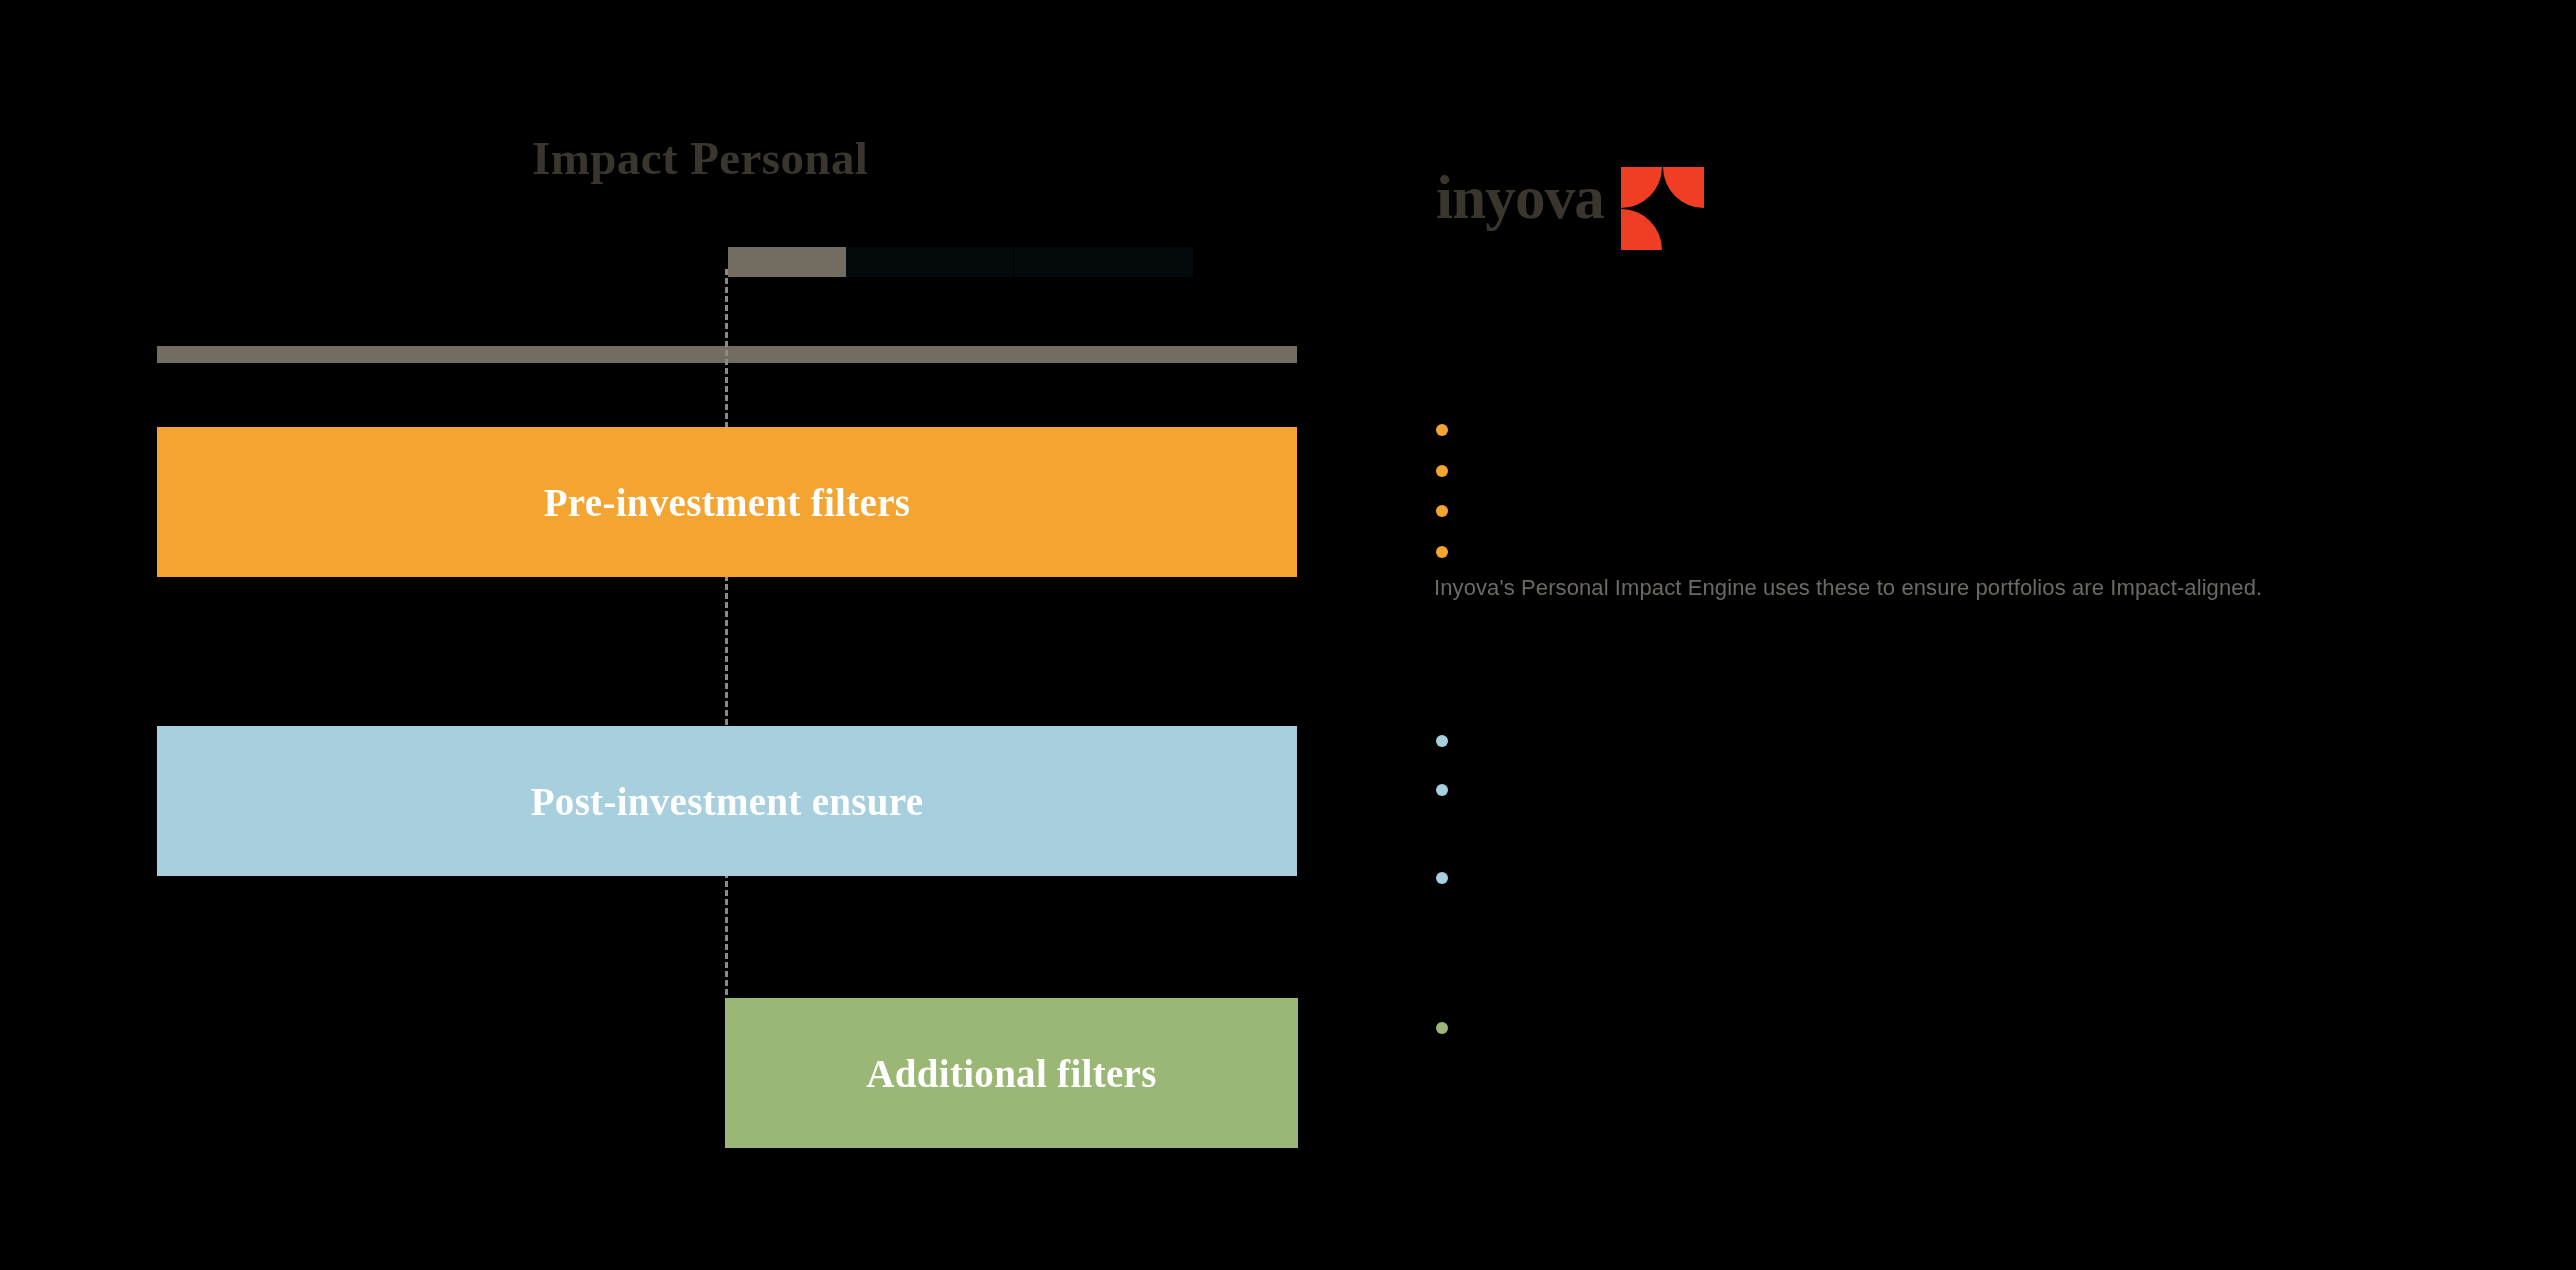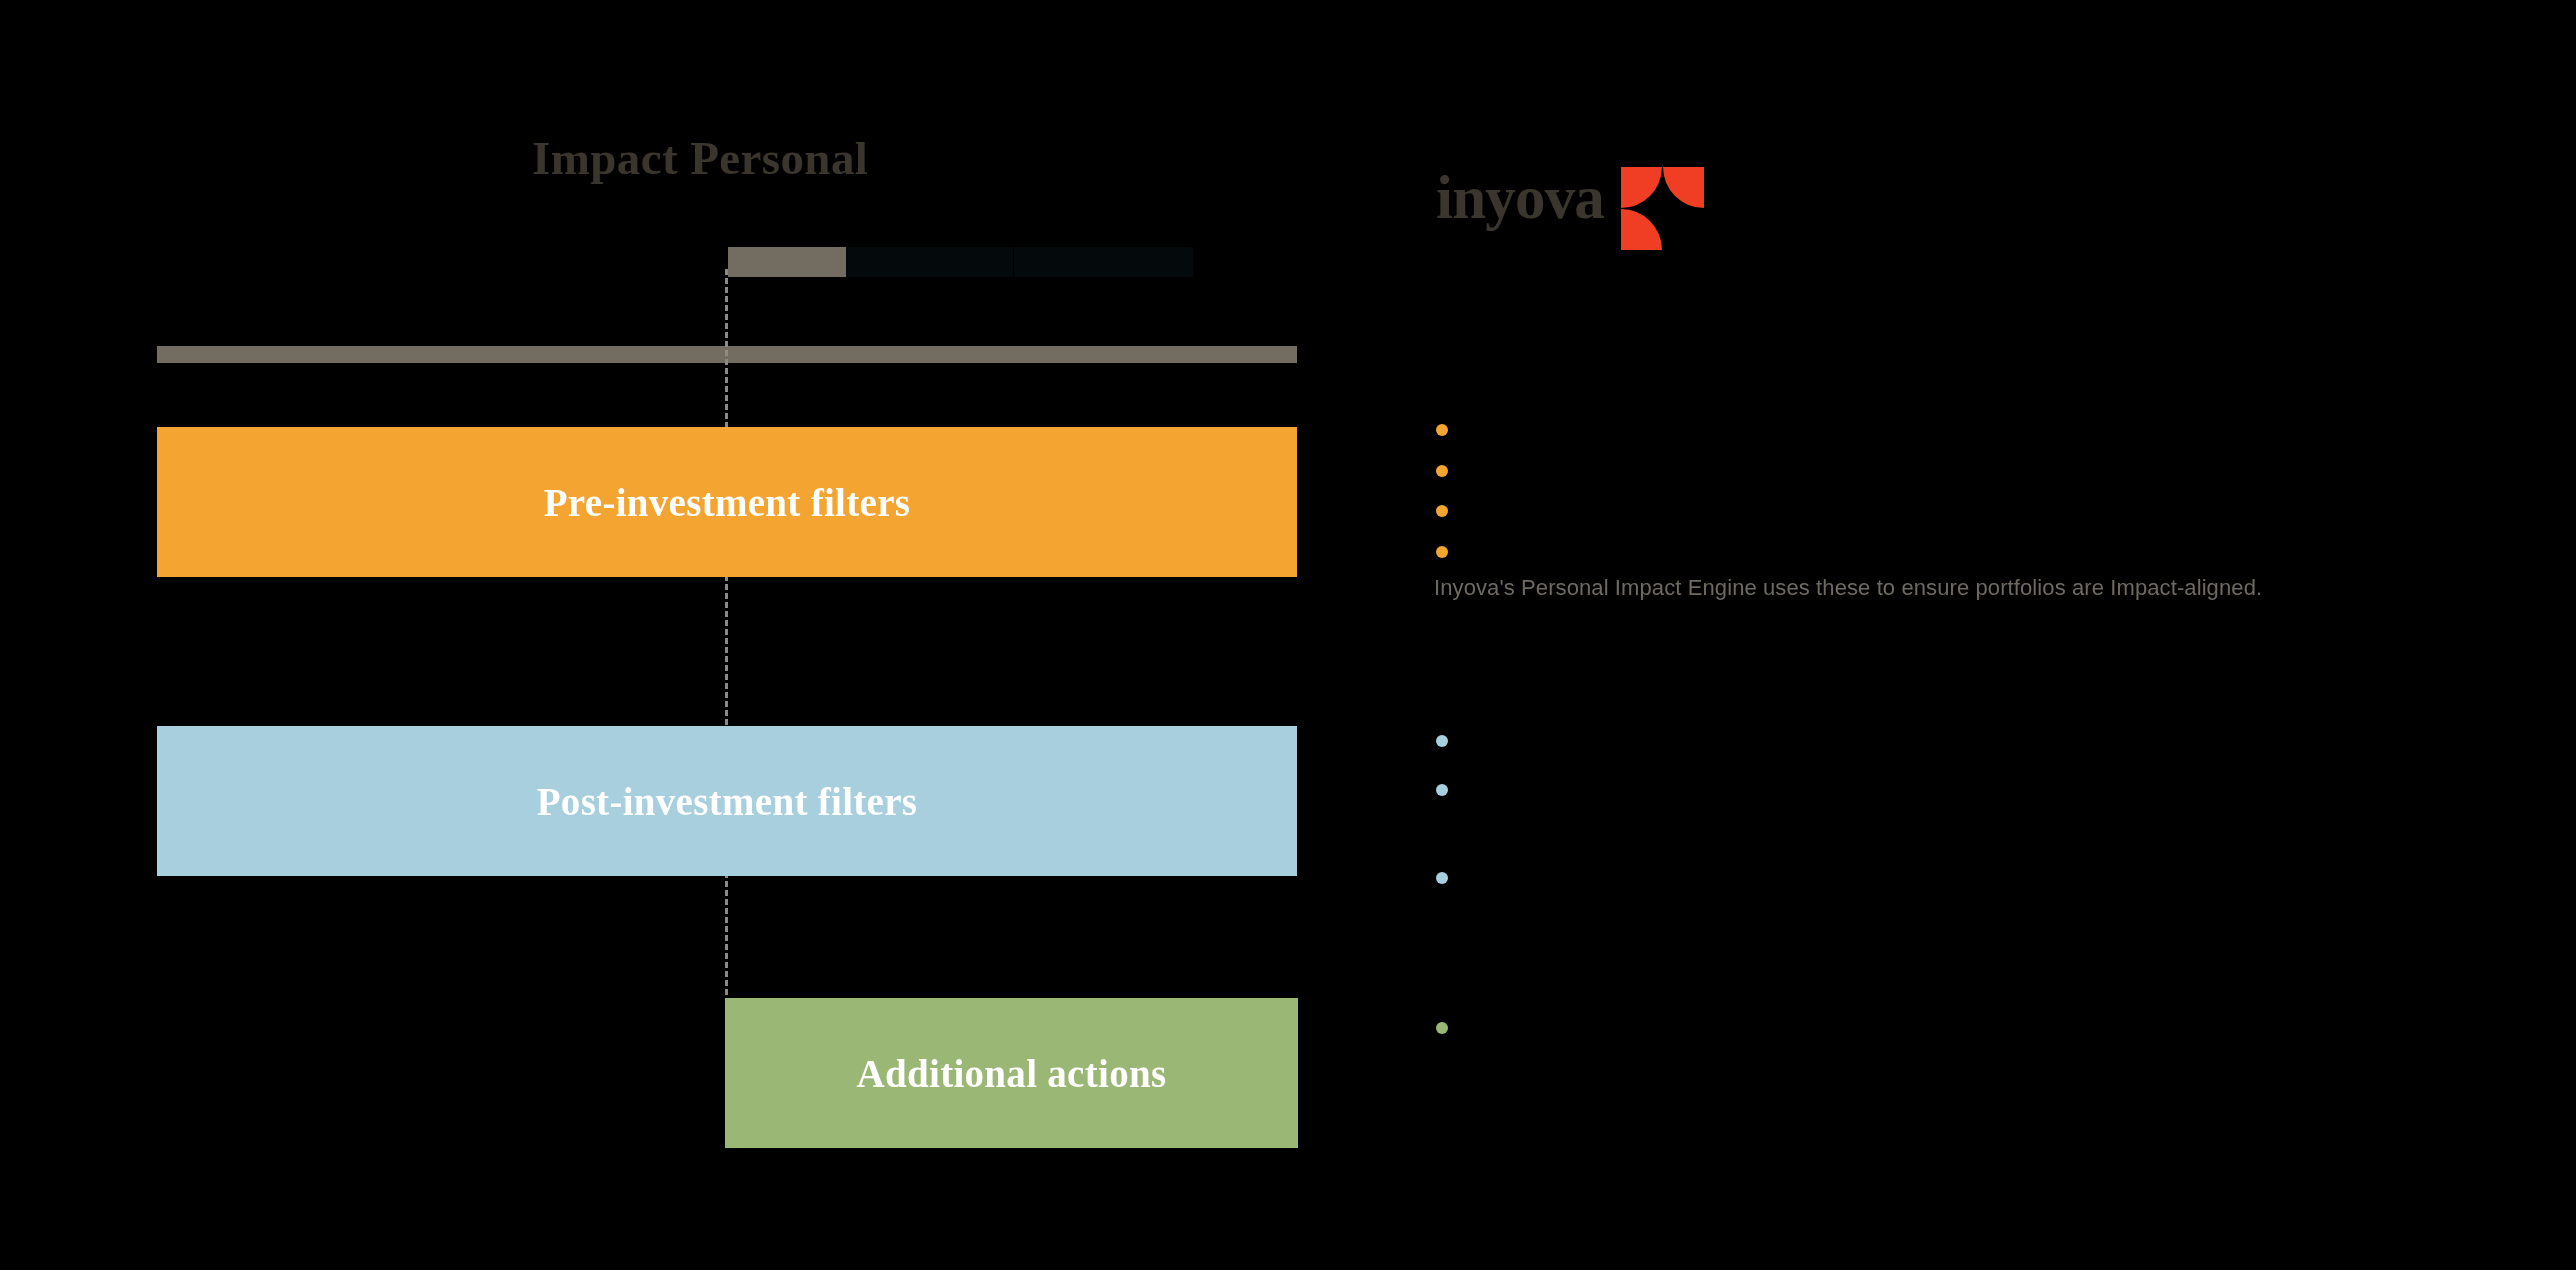--- a/index.html
+++ b/index.html
@@ -198,25 +198,25 @@
     </div>
 
     <div class="axis-rule"></div>
     <div class="dash-line"></div>
 
     <div class="bar bar-pre">
       <span class="bar-text">Pre-investment filters</span>
     </div>
 
     <div class="bar bar-post">
-      <span class="bar-text">Post-investment filters</span>
+      <span class="bar-text">Post-investment ensure</span>
     </div>
 
     <div class="bar bar-add">
-      <span class="bar-text">Additional actions</span>
+      <span class="bar-text">Additional filters</span>
     </div>
   </div>
 
   <div id="copy-panel">
 
     <div class="brand">
       <span class="brand-word">inyova</span>
       <span class="brand-mark">
         <i class="pet-tl"></i>
         <i class="pet-tr"></i>

